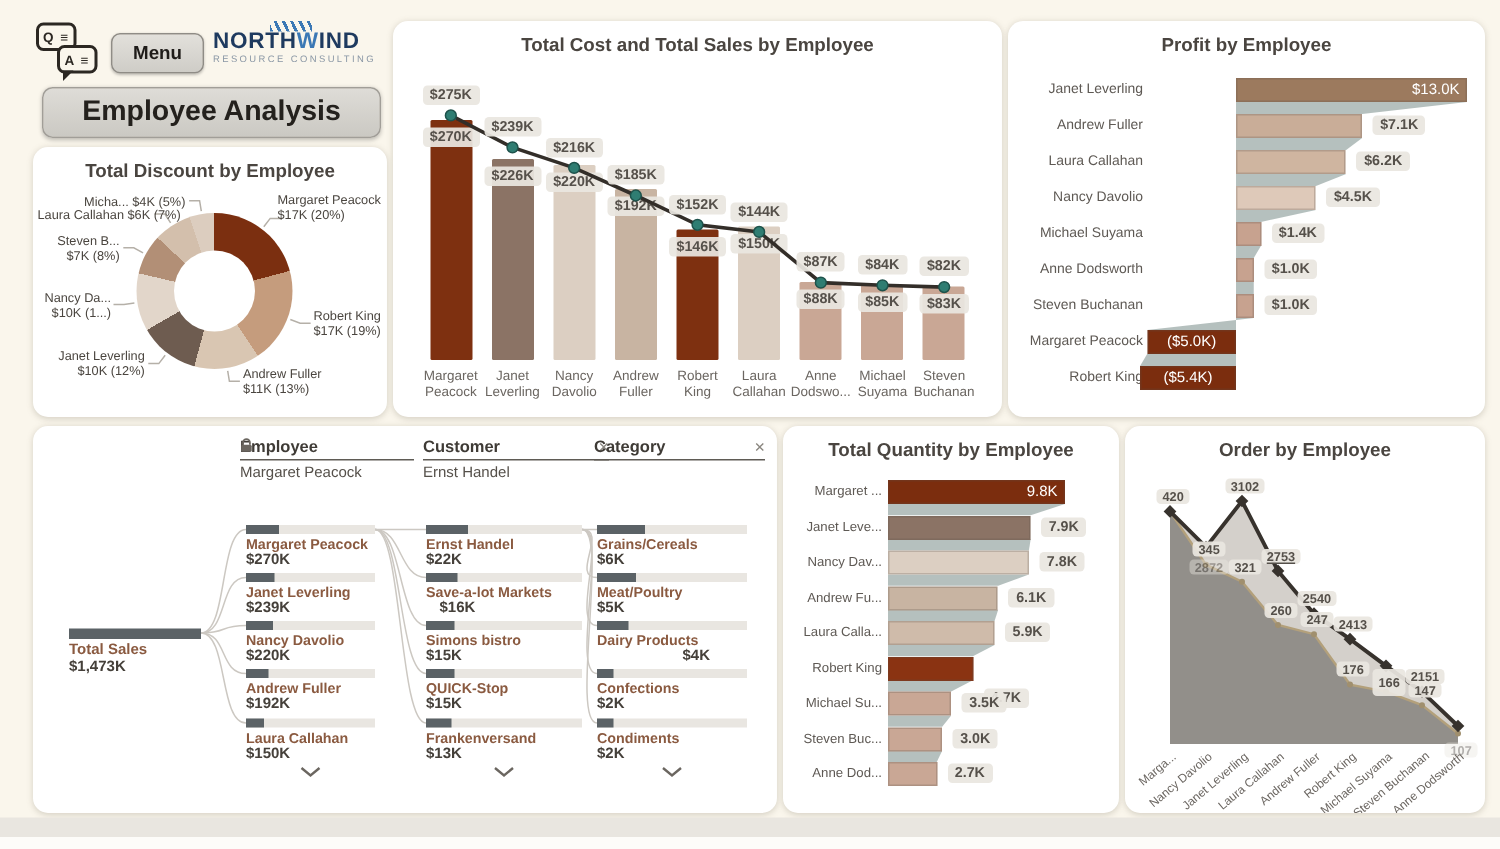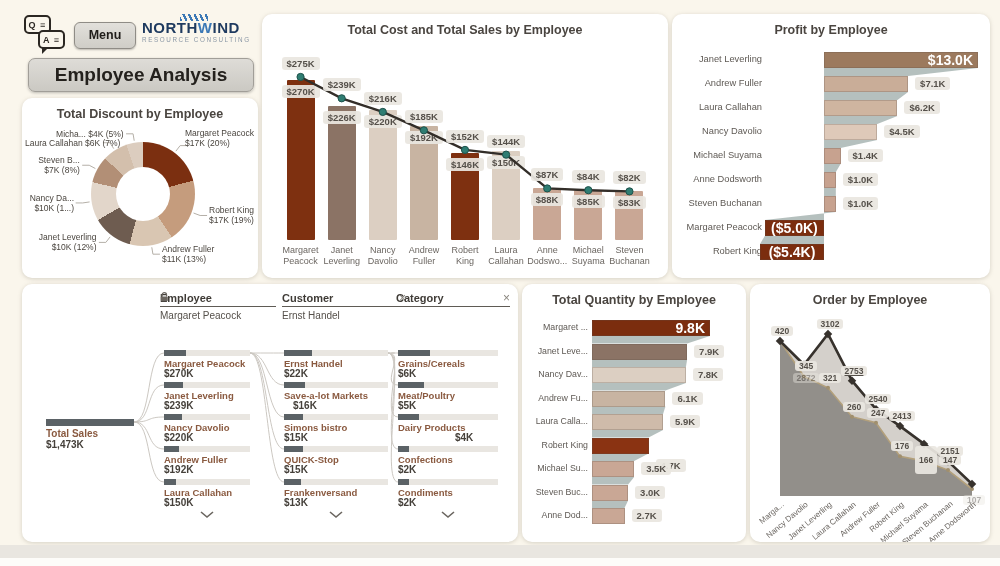--- a/index.html
+++ b/index.html
@@ -5,21 +5,21 @@
   * { margin:0; padding:0; box-sizing:border-box; }
   html,body { width:1000px; height:566px; overflow:hidden; }
   body { font-family:"Liberation Sans", sans-serif; background:#FAF6EC; }
   #canvas { position:relative; width:1000px; height:566px; background:#FAF6EC; }
   .card { position:absolute; background:#FFFFFF; border-radius:10px; box-shadow:0 1px 4px rgba(120,110,95,.28); overflow:hidden; }
   .card-title { position:absolute; top:9px; left:0; right:0; text-align:center; font-size:12.5px; font-weight:bold; color:#4A4540; }
   .card-body { position:absolute; inset:0; }
   .pill { position:absolute; background:rgba(233,230,224,.93); border-radius:3px; padding:1px 5px; font-size:9.5px; font-weight:bold; color:#55504A; white-space:nowrap; }
   .cat-label { position:absolute; text-align:center; font-size:9px; color:#6B6661; line-height:11px; }
   .row-name { position:absolute; text-align:right; color:#5E5954; white-space:nowrap; overflow:hidden; }
-  .inside-label { position:absolute; color:#fff; font-weight:bold; font-size:14px; white-space:nowrap;text-align:right; }
+  .inside-label { position:absolute; color:#fff; font-weight:normal; font-size:10px; white-space:nowrap;text-align:right; }
   svg { position:absolute; left:0; top:0; overflow:visible; }
 
   
   #qa-icon { position:absolute; left:24px; top:13px; width:46px; height:42px; }
   .bubble { position:absolute; border:2.5px solid #2B2722; border-radius:5px; background:#FAF6EC; width:27px; height:19px; font-size:9px; font-weight:bold; color:#2B2722; display:flex; align-items:center; justify-content:center; letter-spacing:1px; }
   #bubble-a:after { content:""; position:absolute; left:2px; bottom:-7px; border-left:7px solid #2B2722; border-bottom:7px solid transparent; }
   #menu-button { position:absolute; left:74px; top:22px; width:62px; height:27px; background:linear-gradient(#E2E0DB,#CFCDC7); border:1px solid #8F8C86; border-radius:6px; font-size:12.5px; font-weight:bold; color:#1F1C19; text-align:center; line-height:25px; cursor:pointer; box-shadow:0 1px 2px rgba(0,0,0,.25); }
   #logo { position:absolute; left:142px; top:20px; width:120px; }
   #brand-name { font-size:15px; font-weight:bold; letter-spacing:.5px; color:#1E3A5F; line-height:15px; }
   #brand-name .w { color:#3B78B5; }
@@ -421,21 +421,21 @@
         <div class="pill" style="position: absolute; font-size: 8.5px; padding: 0px 4px; top: 81.6578px; left: 90.5px; text-decoration: underline;">2753</div>
         <div class="pill" style="position: absolute; font-size: 8.5px; padding: 0px 4px; top: 110.134px; left: 114.5px;">2540</div>
         <div class="pill" style="position: absolute; font-size: 8.5px; padding: 0px 4px; top: 127.112px; left: 138.5px;">2413</div>
         <div class="pill" style="position: absolute; font-size: 8.5px; padding: 0px 4px; top: 162.139px; left: 186.5px;">2151</div>
         <div class="pill" style="position: absolute; font-size: 8.5px; padding: 0px 4px; top: 42px; left: 21px;">420</div>
         <div class="pill" style="position: absolute; font-size: 8.5px; padding: 0px 4px; top: 77.4633px; left: 45px;">345</div>
         <div class="pill" style="position: absolute; font-size: 8.5px; padding: 0px 4px; top: 88.8115px; left: 69px;">321</div>
         <div class="pill" style="position: absolute; font-size: 8.5px; padding: 0px 4px; top: 117.655px; left: 93px;">260</div>
         <div class="pill" style="position: absolute; font-size: 8.5px; padding: 0px 4px; top: 123.802px; left: 117px;">247</div>
         <div class="pill" style="position: absolute; font-size: 8.5px; padding: 0px 4px; top: 157.374px; left: 141px;">176</div>
-        <div class="pill" style="position: absolute; font-size: 8.5px; padding: 9px 4px; top: 162.102px; left: 165px;">166</div>
+        <div class="pill" style="position: absolute; font-size: 8.5px; padding: 4px 4px; top: 162.102px; left: 165px;">166</div>
         <div class="pill" style="position: absolute; font-size: 8.5px; padding: 0px 4px; top: 171.086px; left: 189px;">147</div>
         <div class="pill" style="position: absolute; font-size: 8.5px; padding: 0px 4px; top: 211px; left: 213px; opacity: 0.45;">107</div>
         <div style="left: -32px; top: 216px; width: 62px; text-align: right; font-size: 8px; color: rgb(107, 102, 97); transform: rotate(-40deg); transform-origin: right top; white-space: nowrap; position: absolute;">Marga...</div>
         <div style="left: -8px; top: 216px; width: 62px; text-align: right; font-size: 8px; color: rgb(107, 102, 97); transform: rotate(-40deg); transform-origin: right top; white-space: nowrap; position: absolute;">Nancy Davolio</div>
         <div style="left: 16px; top: 216px; width: 62px; text-align: right; font-size: 8px; color: rgb(107, 102, 97); transform: rotate(-40deg); transform-origin: right top; white-space: nowrap; position: absolute;">Janet Leverling</div>
         <div style="left: 40px; top: 216px; width: 62px; text-align: right; font-size: 8px; color: rgb(107, 102, 97); transform: rotate(-40deg); transform-origin: right top; white-space: nowrap; position: absolute;">Laura Callahan</div>
         <div style="left: 64px; top: 216px; width: 62px; text-align: right; font-size: 8px; color: rgb(107, 102, 97); transform: rotate(-40deg); transform-origin: right top; white-space: nowrap; position: absolute;">Andrew Fuller</div>
         <div style="left: 88px; top: 216px; width: 62px; text-align: right; font-size: 8px; color: rgb(107, 102, 97); transform: rotate(-40deg); transform-origin: right top; white-space: nowrap; position: absolute;">Robert King</div>
         <div style="left: 112px; top: 216px; width: 62px; text-align: right; font-size: 8px; color: rgb(107, 102, 97); transform: rotate(-40deg); transform-origin: right top; white-space: nowrap; position: absolute;">Michael Suyama</div>
         <div style="left: 136px; top: 216px; width: 62px; text-align: right; font-size: 8px; color: rgb(107, 102, 97); transform: rotate(-40deg); transform-origin: right top; white-space: nowrap; position: absolute;">Steven Buchanan</div>

